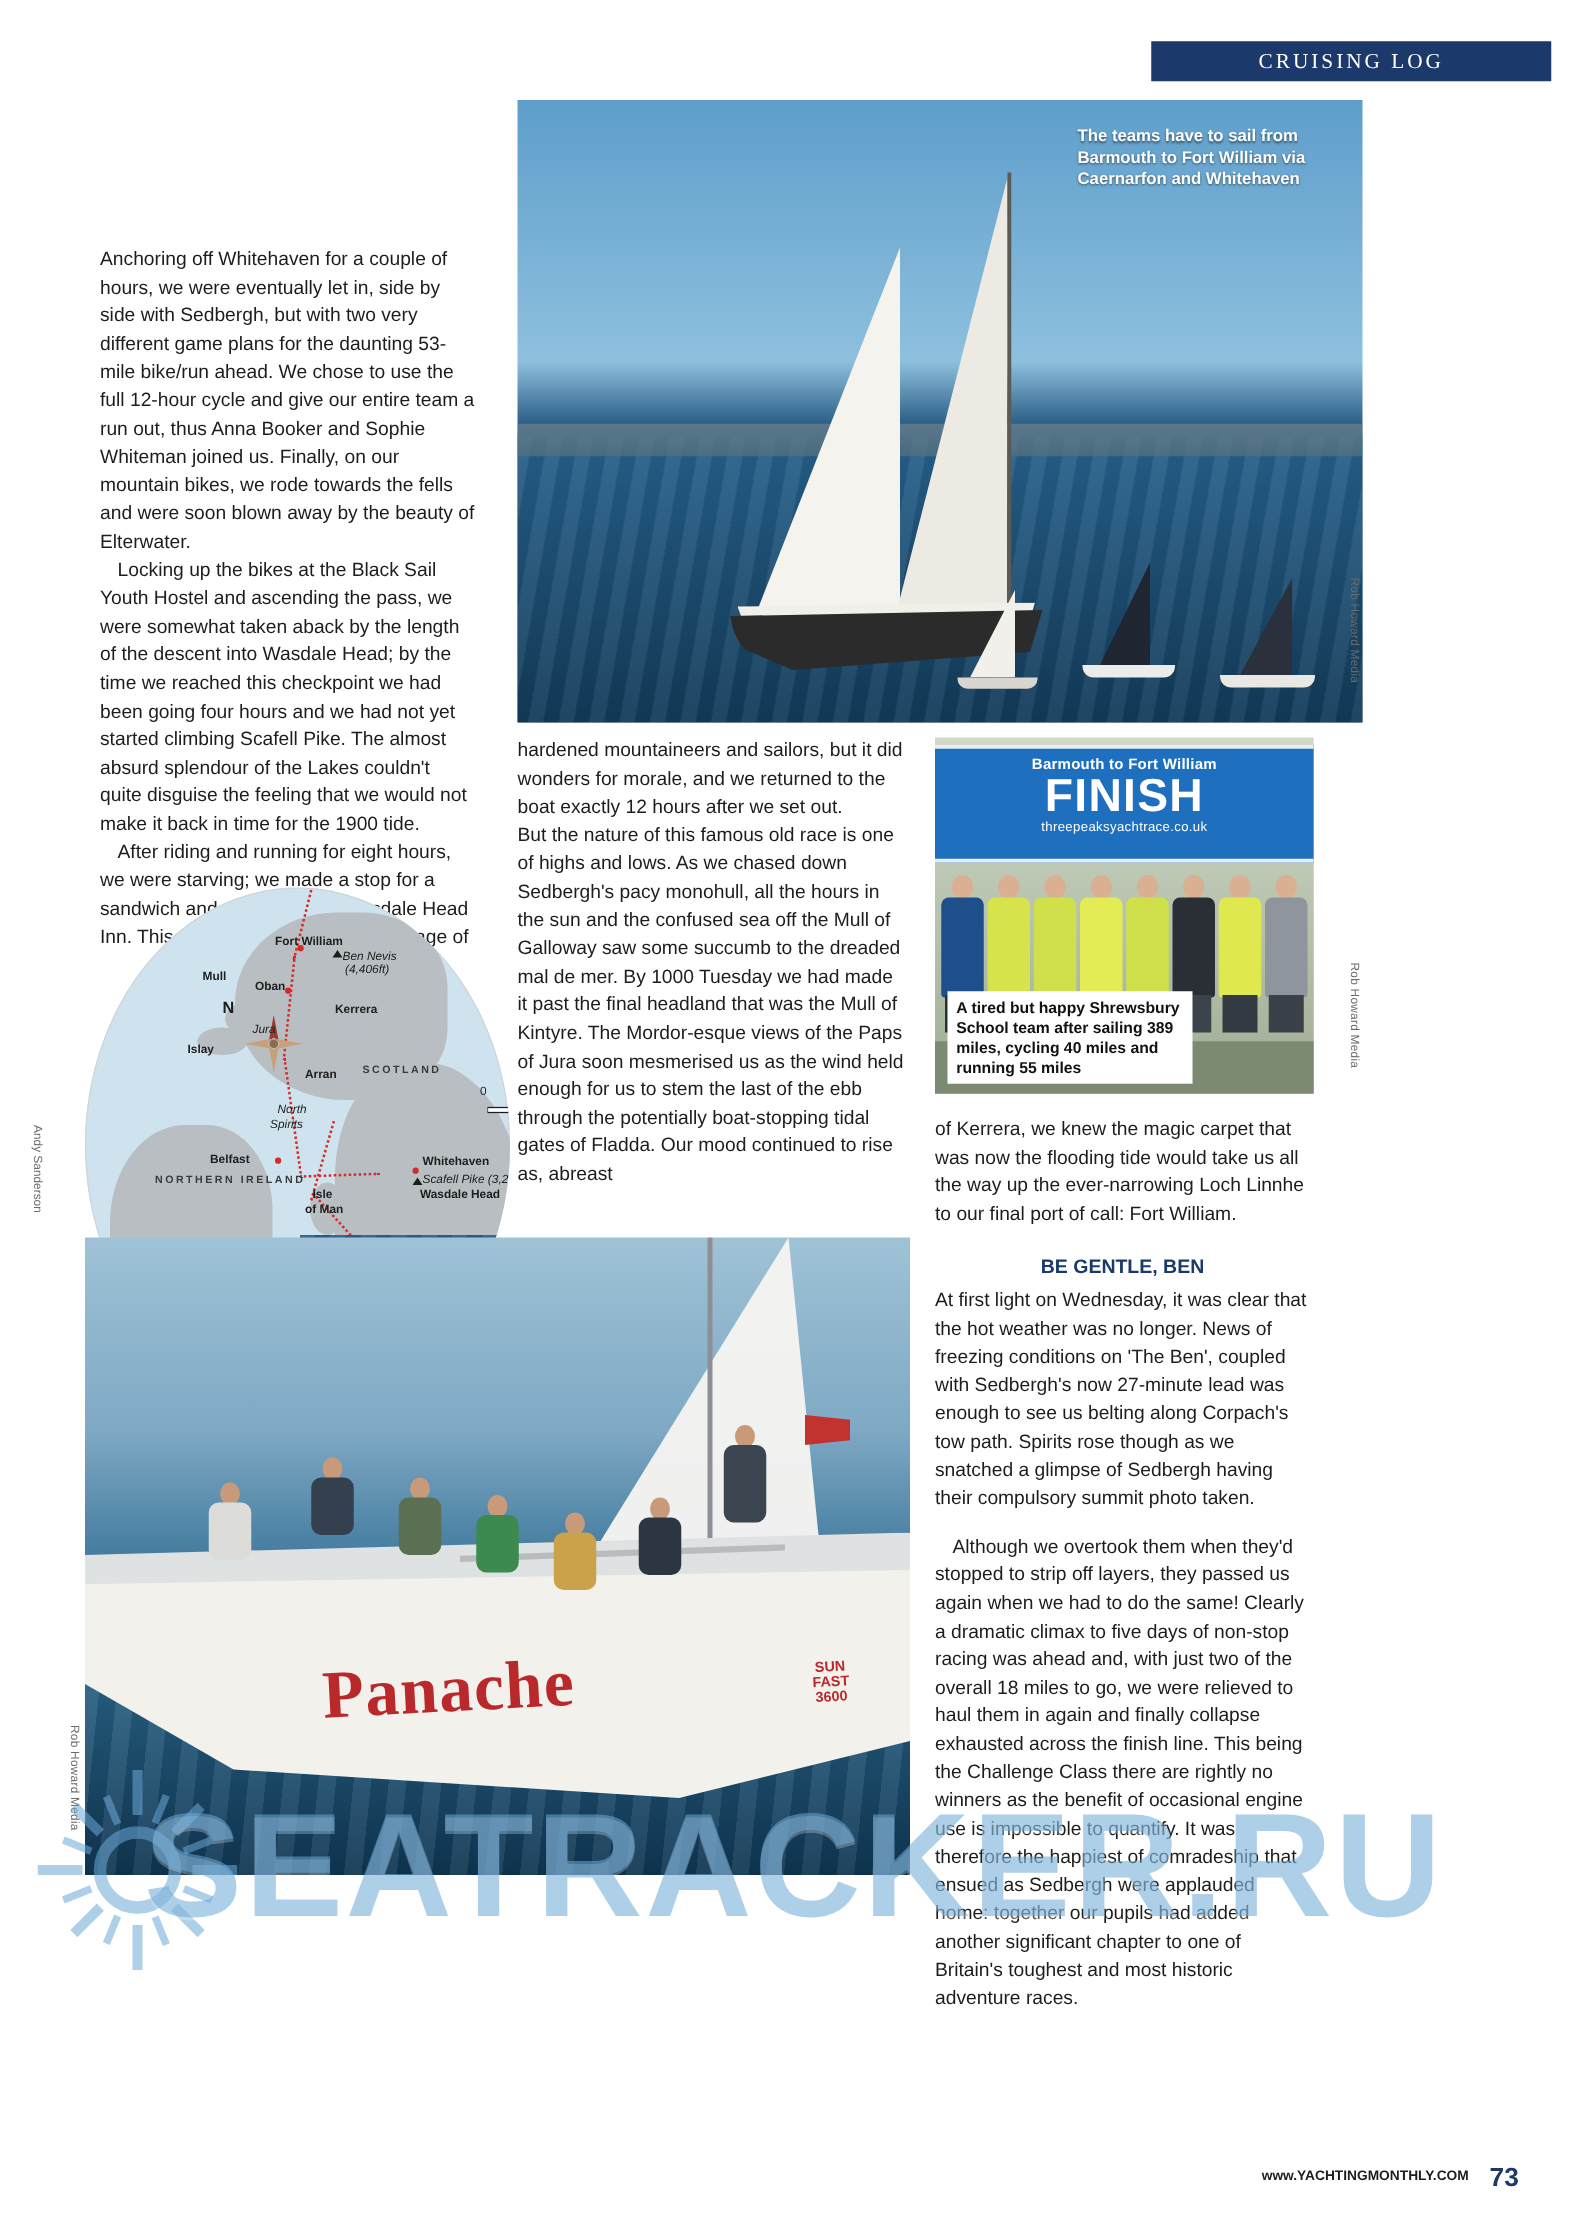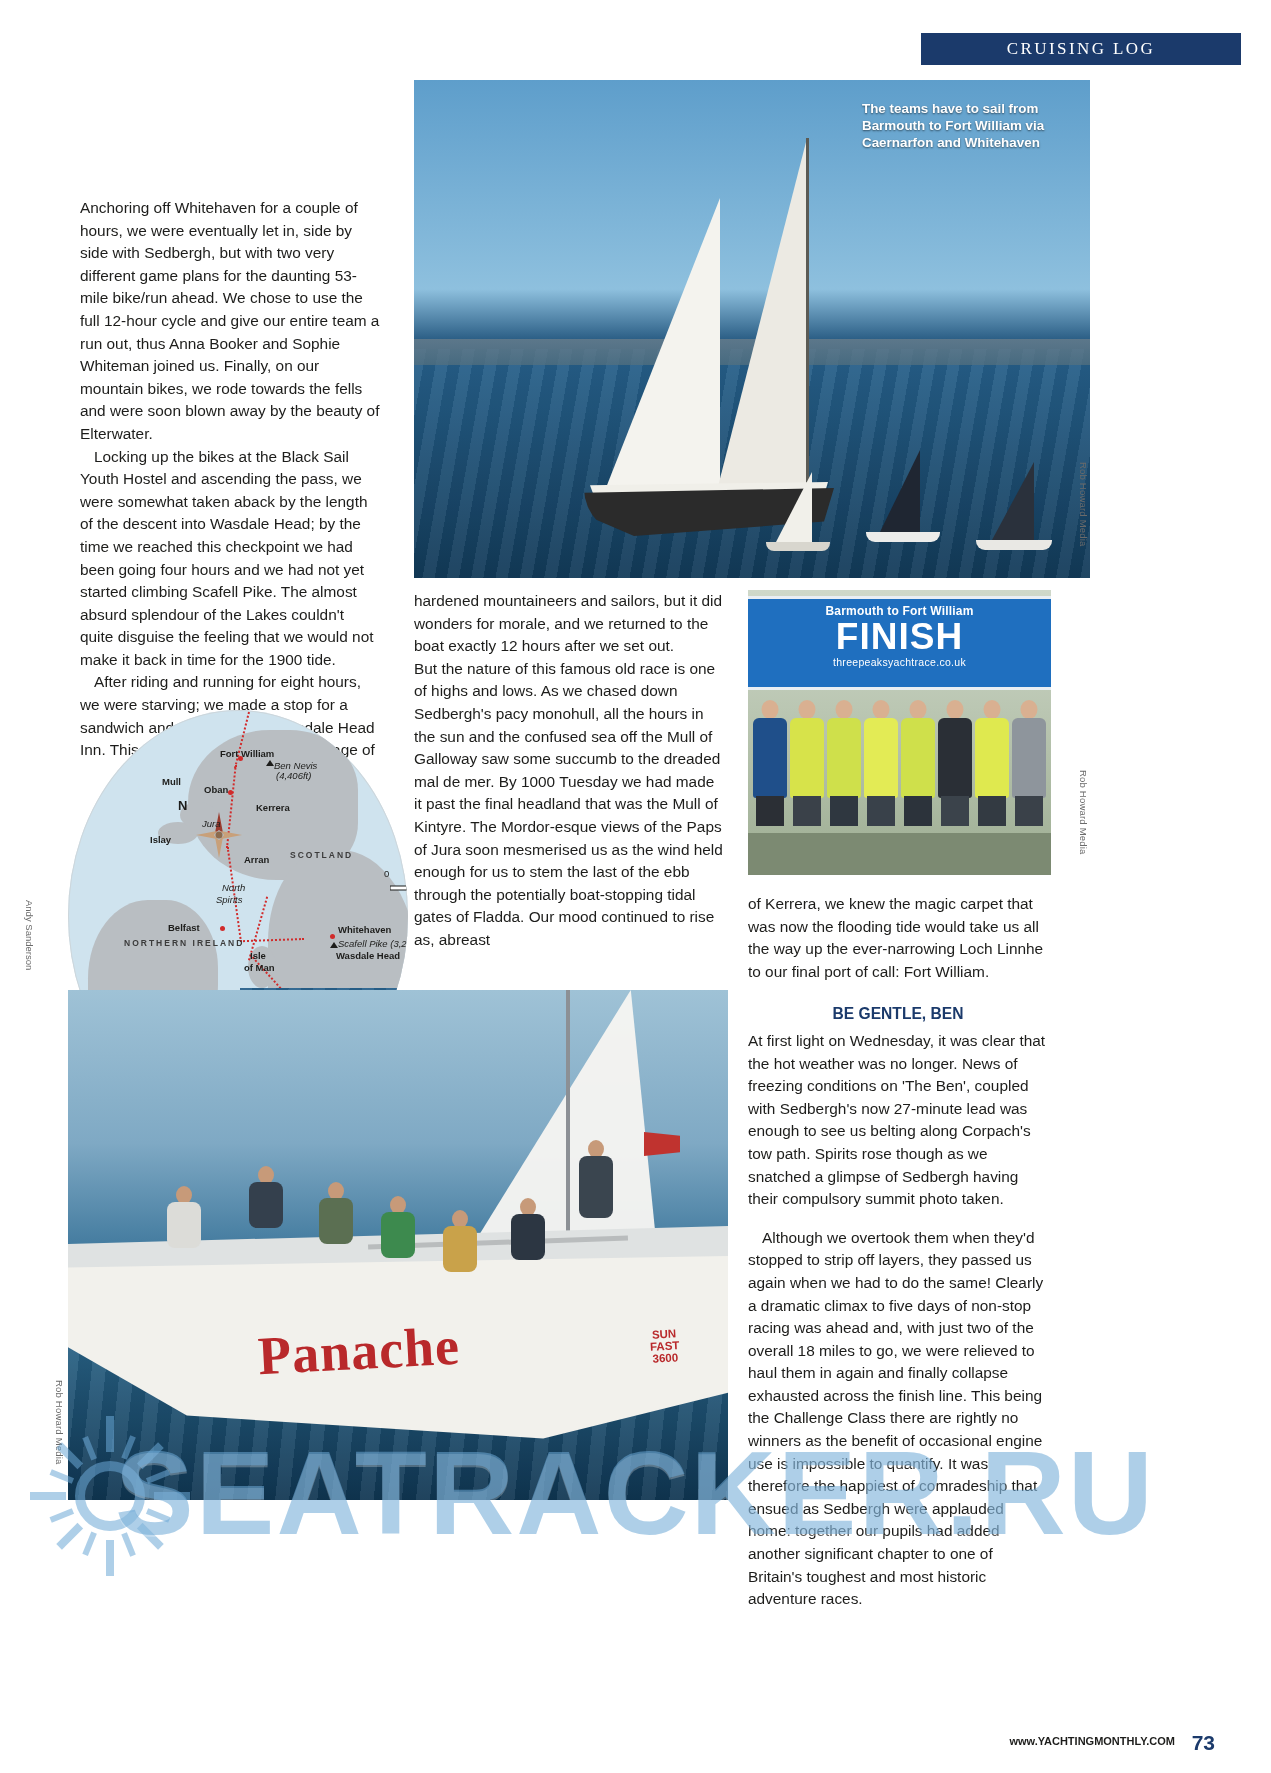--- a/index.html
+++ b/index.html
@@ -298,20 +298,21 @@
         <div class="head"></div>
         <div class="body" style="background:#dfe94f;"></div>
         <div class="legs" style="background:#333a42;"></div>
       </div>
     <div class="person">
         <div class="head"></div>
         <div class="body" style="background:#8e959c;"></div>
         <div class="legs" style="background:#3a4149;"></div>
       </div>
   </div>
+  <div class="cap-box" style="left:10px;bottom:8px;width:196px;">A tired but happy Shrewsbury School team after sailing 389 miles, cycling 40 miles and running 55 miles</div>
 </div>
 <div class="credit-v" style="left:1078px;top:770px;height:110px;">Rob Howard Media</div>
 
 <div class="col-right">
   <p>of Kerrera, we knew the magic carpet that was now the flooding tide would take us all the way up the ever-narrowing Loch Linnhe to our final port of call: Fort William.</p>
   <div class="subhead">BE GENTLE, BEN</div>
   <p>At first light on Wednesday, it was clear that the hot weather was no longer. News of freezing conditions on 'The Ben', coupled with Sedbergh's now 27-minute lead was enough to see us belting along Corpach's tow path. Spirits rose though as we snatched a glimpse of Sedbergh having their compulsory summit photo taken.</p>
   <p>Although we overtook them when they'd stopped to strip off layers, they passed us again when we had to do the same! Clearly a dramatic climax to five days of non-stop racing was ahead and, with just two of the overall 18 miles to go, we were relieved to haul them in again and finally collapse exhausted across the finish line. This being the Challenge Class there are rightly no winners as the benefit of occasional engine use is impossible to quantify. It was therefore the happiest of comradeship that ensued as Sedbergh were applauded home: together our pupils had added another significant chapter to one of Britain's toughest and most historic adventure races.</p>
 </div>
 
@@ -359,21 +360,21 @@
       <rect x="0" y="4" width="21" height="4" fill="#ffffff" stroke="#1d1d1b" stroke-width="1"></rect>
       <rect x="43" y="4" width="21" height="4" fill="#ffffff" stroke="#1d1d1b" stroke-width="1"></rect>
     </svg>
     <div class="lbl" style="left:316px;top:158px;font-weight:normal;">0</div>
 
     <div class="lbl" style="left:152px;top:38px;">Fort William</div>
     <div class="lbl italic" style="left:206px;top:50px;">Ben Nevis</div>
     <div class="lbl italic" style="left:208px;top:60px;">(4,406ft)</div>
     <div class="lbl" style="left:136px;top:74px;">Oban</div>
     <div class="lbl" style="left:94px;top:66px;">Mull</div>
-    <div class="lbl" style="left:144px;top:92px;padding-left:44px;">Kerrera</div>
+    <div class="lbl" style="left:156px;top:92px;padding-left:44px;">Kerrera</div>
     <div class="lbl italic" style="left:134px;top:108px;font-style:italic;">Jura</div>
     <div class="lbl" style="left:82px;top:124px;">Islay</div>
     <div class="lbl" style="left:176px;top:144px;">Arran</div>
     <div class="lbl country" style="left:222px;top:140px;">SCOTLAND</div>
     <div class="lbl italic" style="left:154px;top:172px;">North</div>
     <div class="lbl italic" style="left:148px;top:184px;">Spirits</div>
     <div class="lbl" style="left:100px;top:212px;">Belfast</div>
     <div class="lbl country" style="left:56px;top:228px;">NORTHERN IRELAND</div>
     <div class="lbl" style="left:270px;top:214px;">Whitehaven</div>
     <div class="lbl italic" style="left:270px;top:228px;">Scafell Pike (3,210ft)</div>

